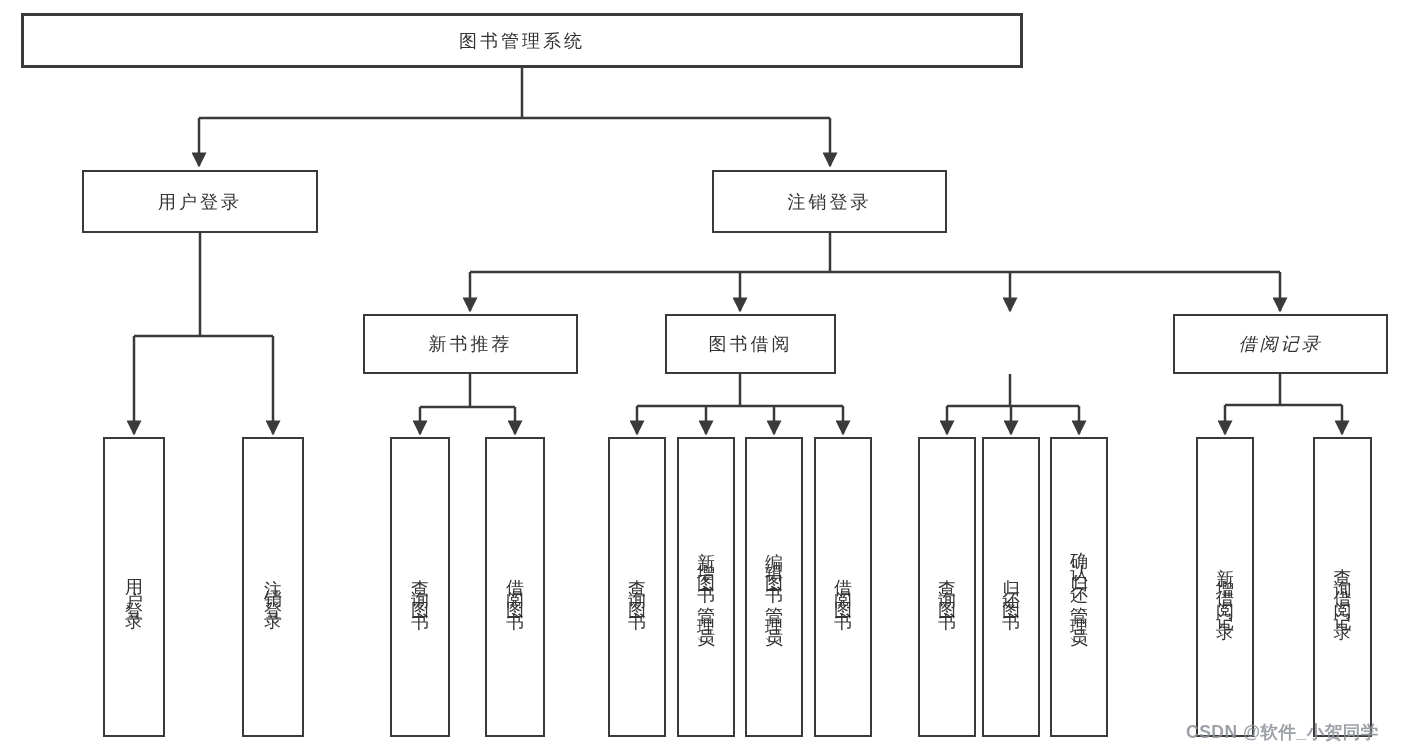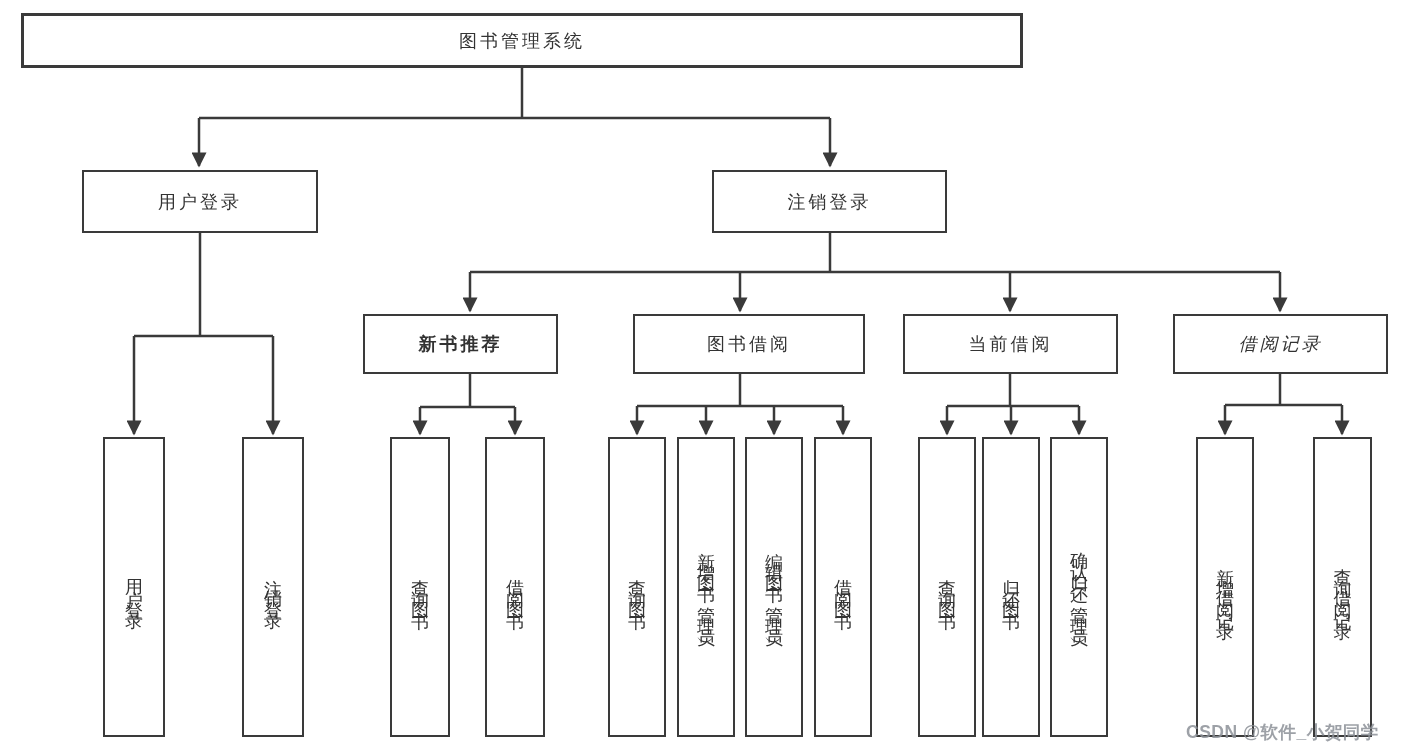--- a/index.html
+++ b/index.html
@@ -137,28 +137,25 @@
     <span class="hlbl">图书管理系统</span>
   </div>
 
   <div class="box" style="left:82px;top:170px;width:236px;height:63px;">
     <span class="hlbl">用户登录</span>
   </div>
   <div class="box" style="left:712px;top:170px;width:235px;height:63px;">
     <span class="hlbl">注销登录</span>
   </div>
 
-  <div class="box" style="left:363px;top:314px;width:195px;height:60px;font-weight:bold;">
+  <div class="box" style="left:363px;top:314px;width:215px;height:60px;">
     <span class="hlbl">新书推荐</span>
   </div>
-  <div class="box" style="left:633px;top:314px;width:232px;height:60px;">
+  <div class="box" style="left:665px;top:314px;width:171px;height:60px;">
     <span class="hlbl">图书借阅</span>
-  </div>
-  <div class="box" style="left:903px;top:314px;width:215px;height:60px;">
-    <span class="hlbl">当前借阅</span>
   </div>
   <div class="box" style="left:1173px;top:314px;width:215px;height:60px;font-style:italic;">
     <span class="hlbl">借阅记录</span>
   </div>
 
   <div class="box vbox" style="left:103px;width:62px;">
     <span class="vlbl">用户登录</span>
   </div>
   <div class="box vbox" style="left:242px;width:62px;">
     <span class="vlbl">注销登录</span>

